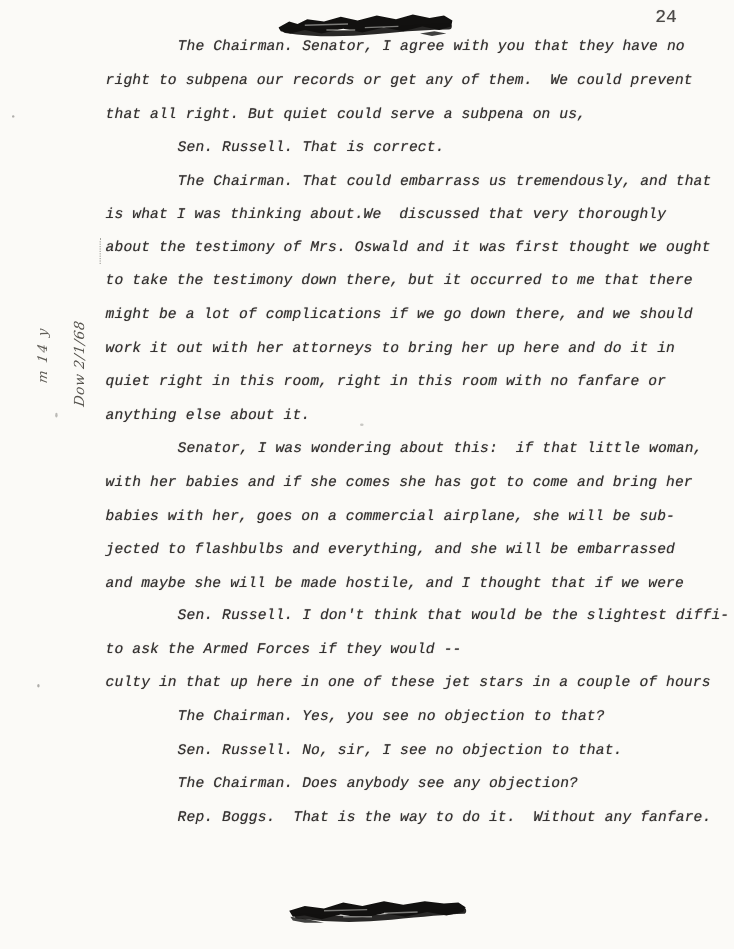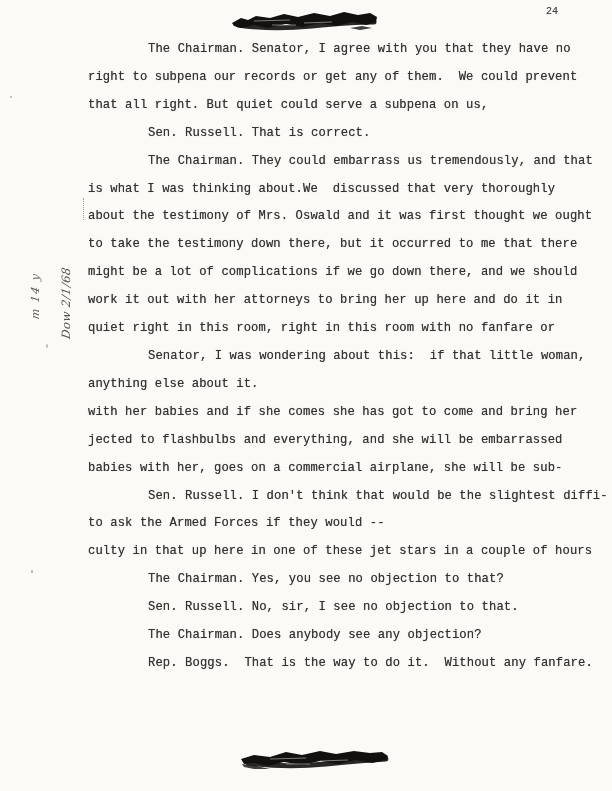--- a/index.html
+++ b/index.html
@@ -13,27 +13,28 @@
     position:relative;
     width:612px;height:791px;
     margin:0 auto;
     background:var(--paper);
     overflow:hidden;
     font-family:"Liberation Mono","DejaVu Sans Mono",monospace;
     color:var(--ink);
   }
   .page-number{
     position:absolute;left:546px;top:6px;
-    font-size:10px;color:#4a4846;
+    font-size:15px;color:#4a4846;
     text-shadow:0 0 .6px rgba(60,58,56,.6);
   }
   .transcript{
-    position:absolute;left:88px;top:36px;width:505px;
+    position:absolute;left:88px;top:26px;width:505px;
     font-size:12.2px;line-height:27.9px;
     text-shadow:0 0 .7px rgba(47,45,43,.65);
+    font-style:italic;
   }
   .tline{white-space:pre;letter-spacing:.1px;}
   .tline.indent{padding-left:60px;}
   .redaction{position:absolute;}
   .redaction svg{display:block;}
   .handwriting{
     position:absolute;
     font-family:"DejaVu Serif",serif;
     font-style:italic;
     color:var(--pencil);
@@ -76,32 +77,33 @@
       <path fill="none" stroke="#fbfaf7" stroke-width="1.2" opacity=".45" d="M22 12 L58 11 M72 14 L100 13 M40 16 L64 16"></path>
       <path fill="#121110" opacity=".8" d="M118 19 L130 17 L140 19 L128 21 Z"></path>
     </svg>
   </div>
 
   <div class="transcript">
       <div class="tline indent">The Chairman. Senator, I agree with you that they have no</div>
       <div class="tline">right to subpena our records or get any of them.  We could prevent</div>
       <div class="tline">that all right. But quiet could serve a subpena on us,</div>
       <div class="tline indent">Sen. Russell. That is correct.</div>
-      <div class="tline indent">The Chairman. They could embarrass us tremendously, and that</div>
+      <div class="tline indent">The Chairman. That could embarrass us tremendously, and that</div>
       <div class="tline">is what I was thinking about.We  discussed that very thoroughly</div>
       <div class="tline">about the testimony of Mrs. Oswald and it was first thought we ought</div>
       <div class="tline">to take the testimony down there, but it occurred to me that there</div>
       <div class="tline">might be a lot of complications if we go down there, and we should</div>
       <div class="tline">work it out with her attorneys to bring her up here and do it in</div>
       <div class="tline">quiet right in this room, right in this room with no fanfare or</div>
+      <div class="tline">anything else about it.</div>
       <div class="tline indent">Senator, I was wondering about this:  if that little woman,</div>
-      <div class="tline">anything else about it.</div>
       <div class="tline">with her babies and if she comes she has got to come and bring her</div>
+      <div class="tline">babies with her, goes on a commercial airplane, she will be sub-</div>
       <div class="tline">jected to flashbulbs and everything, and she will be embarrassed</div>
-      <div class="tline">babies with her, goes on a commercial airplane, she will be sub-</div>
+      <div class="tline">and maybe she will be made hostile, and I thought that if we were</div>
       <div class="tline indent">Sen. Russell. I don't think that would be the slightest diffi-</div>
       <div class="tline">to ask the Armed Forces if they would --</div>
       <div class="tline">culty in that up here in one of these jet stars in a couple of hours</div>
       <div class="tline indent">The Chairman. Yes, you see no objection to that?</div>
       <div class="tline indent">Sen. Russell. No, sir, I see no objection to that.</div>
       <div class="tline indent">The Chairman. Does anybody see any objection?</div>
       <div class="tline indent">Rep. Boggs.  That is the way to do it.  Without any fanfare.</div>
     </div>
 
   <div class="handwriting hw-initials">m 14 y</div>

